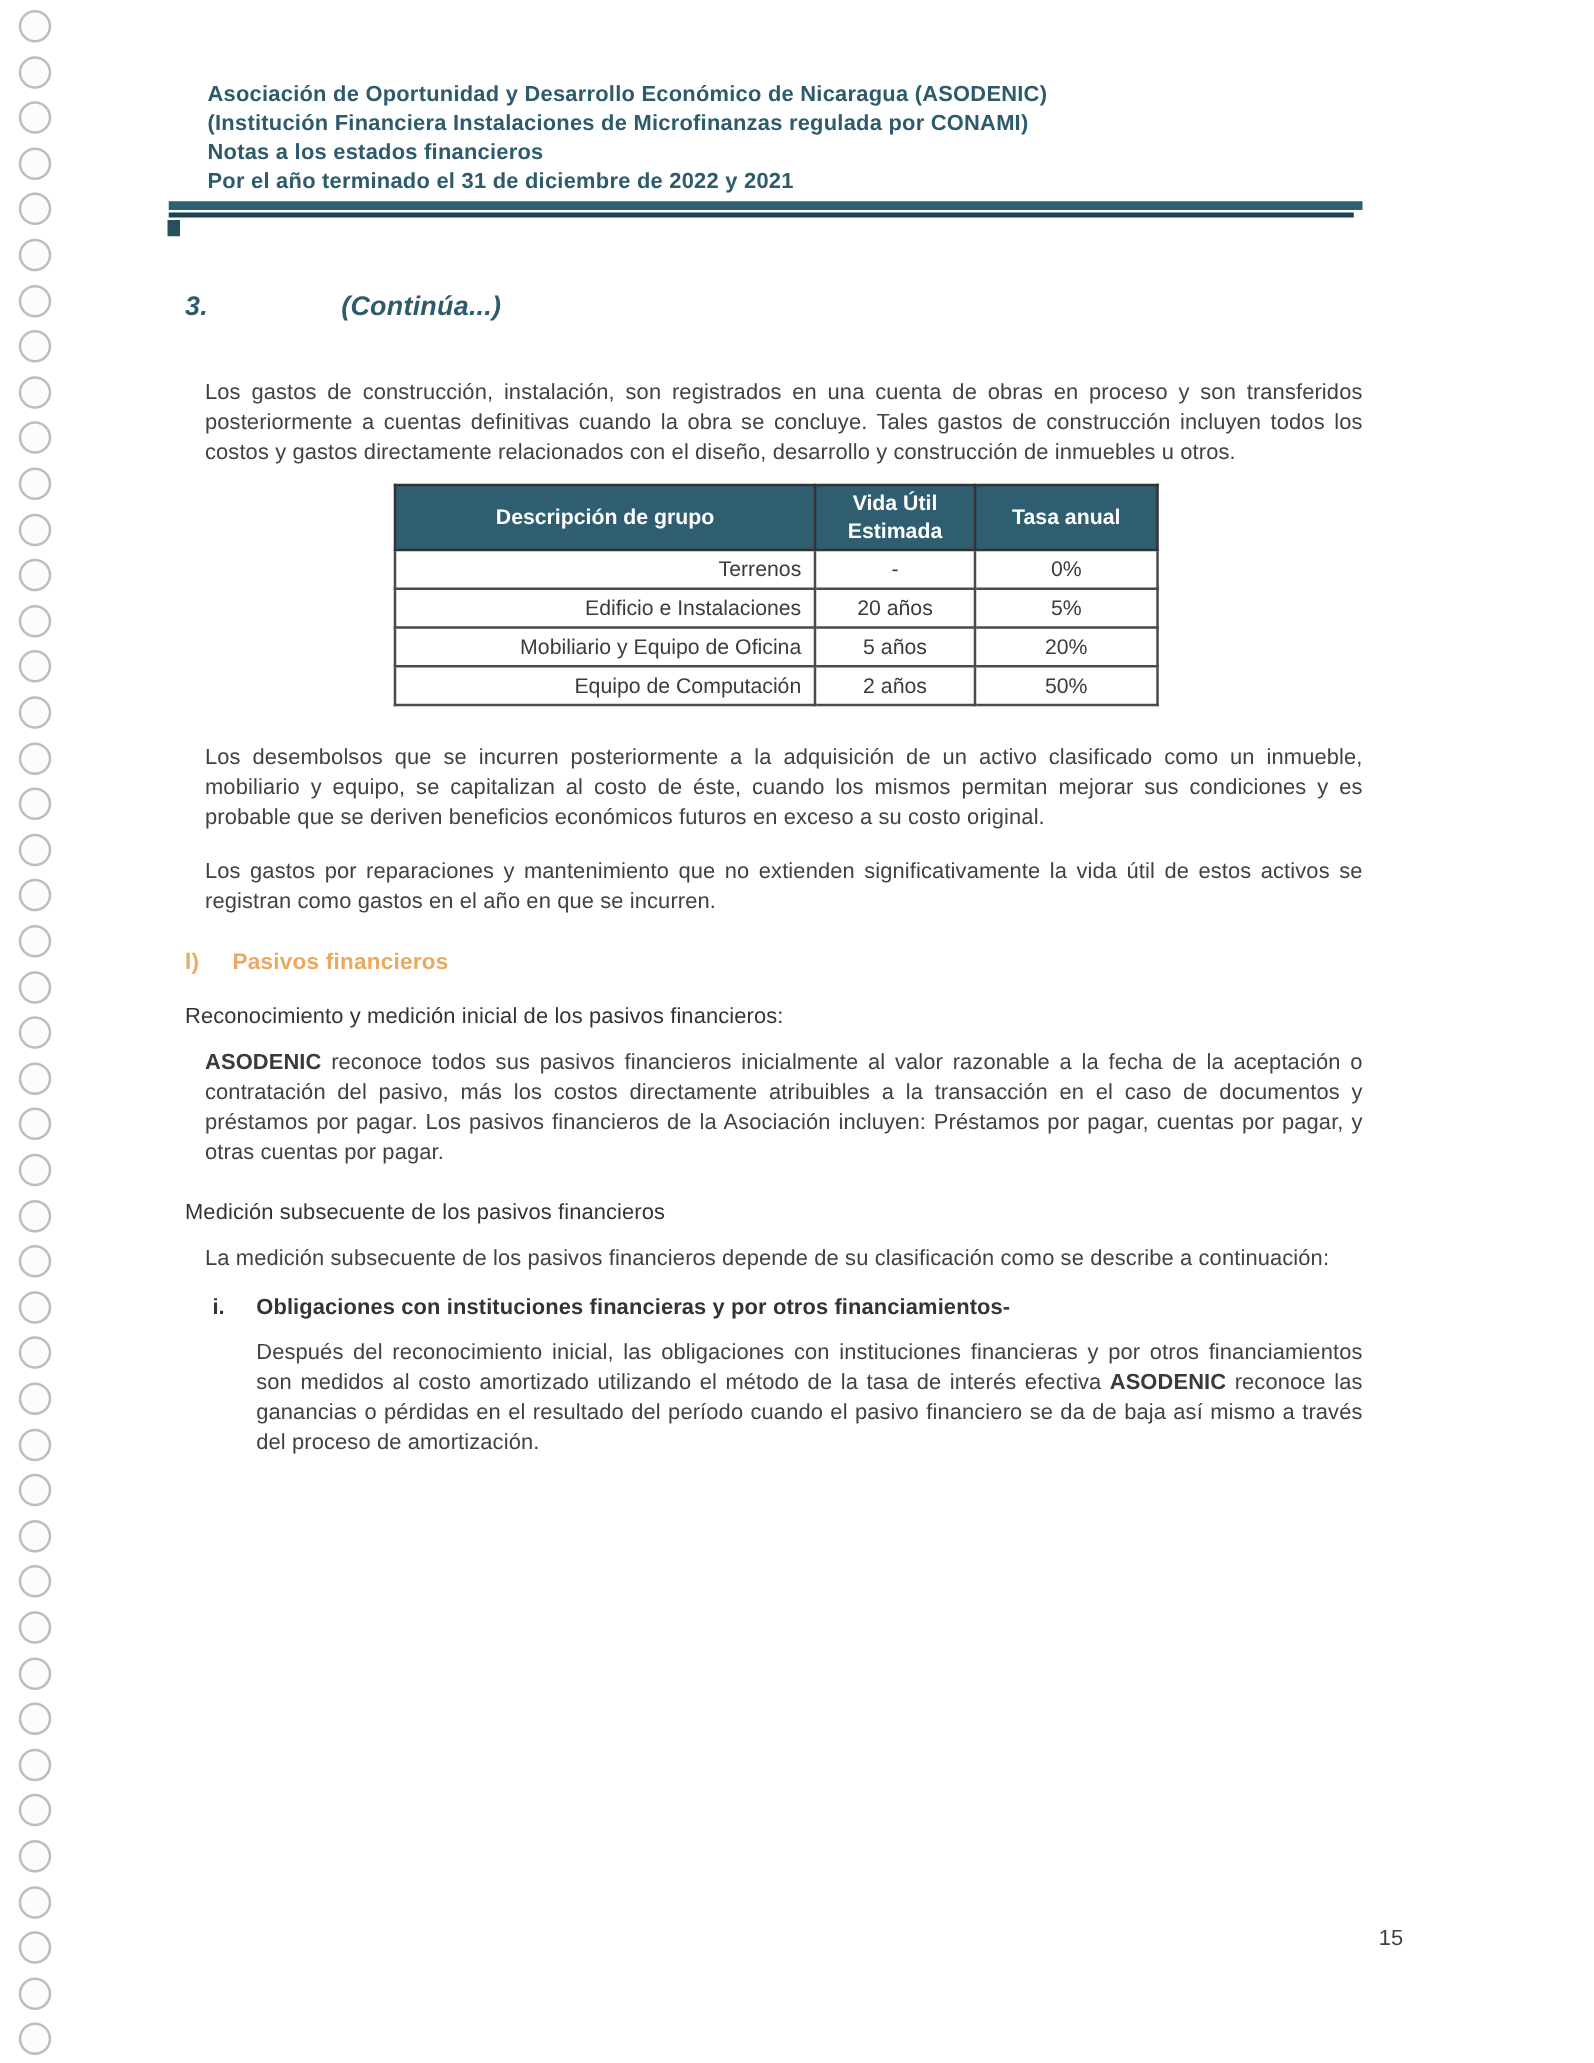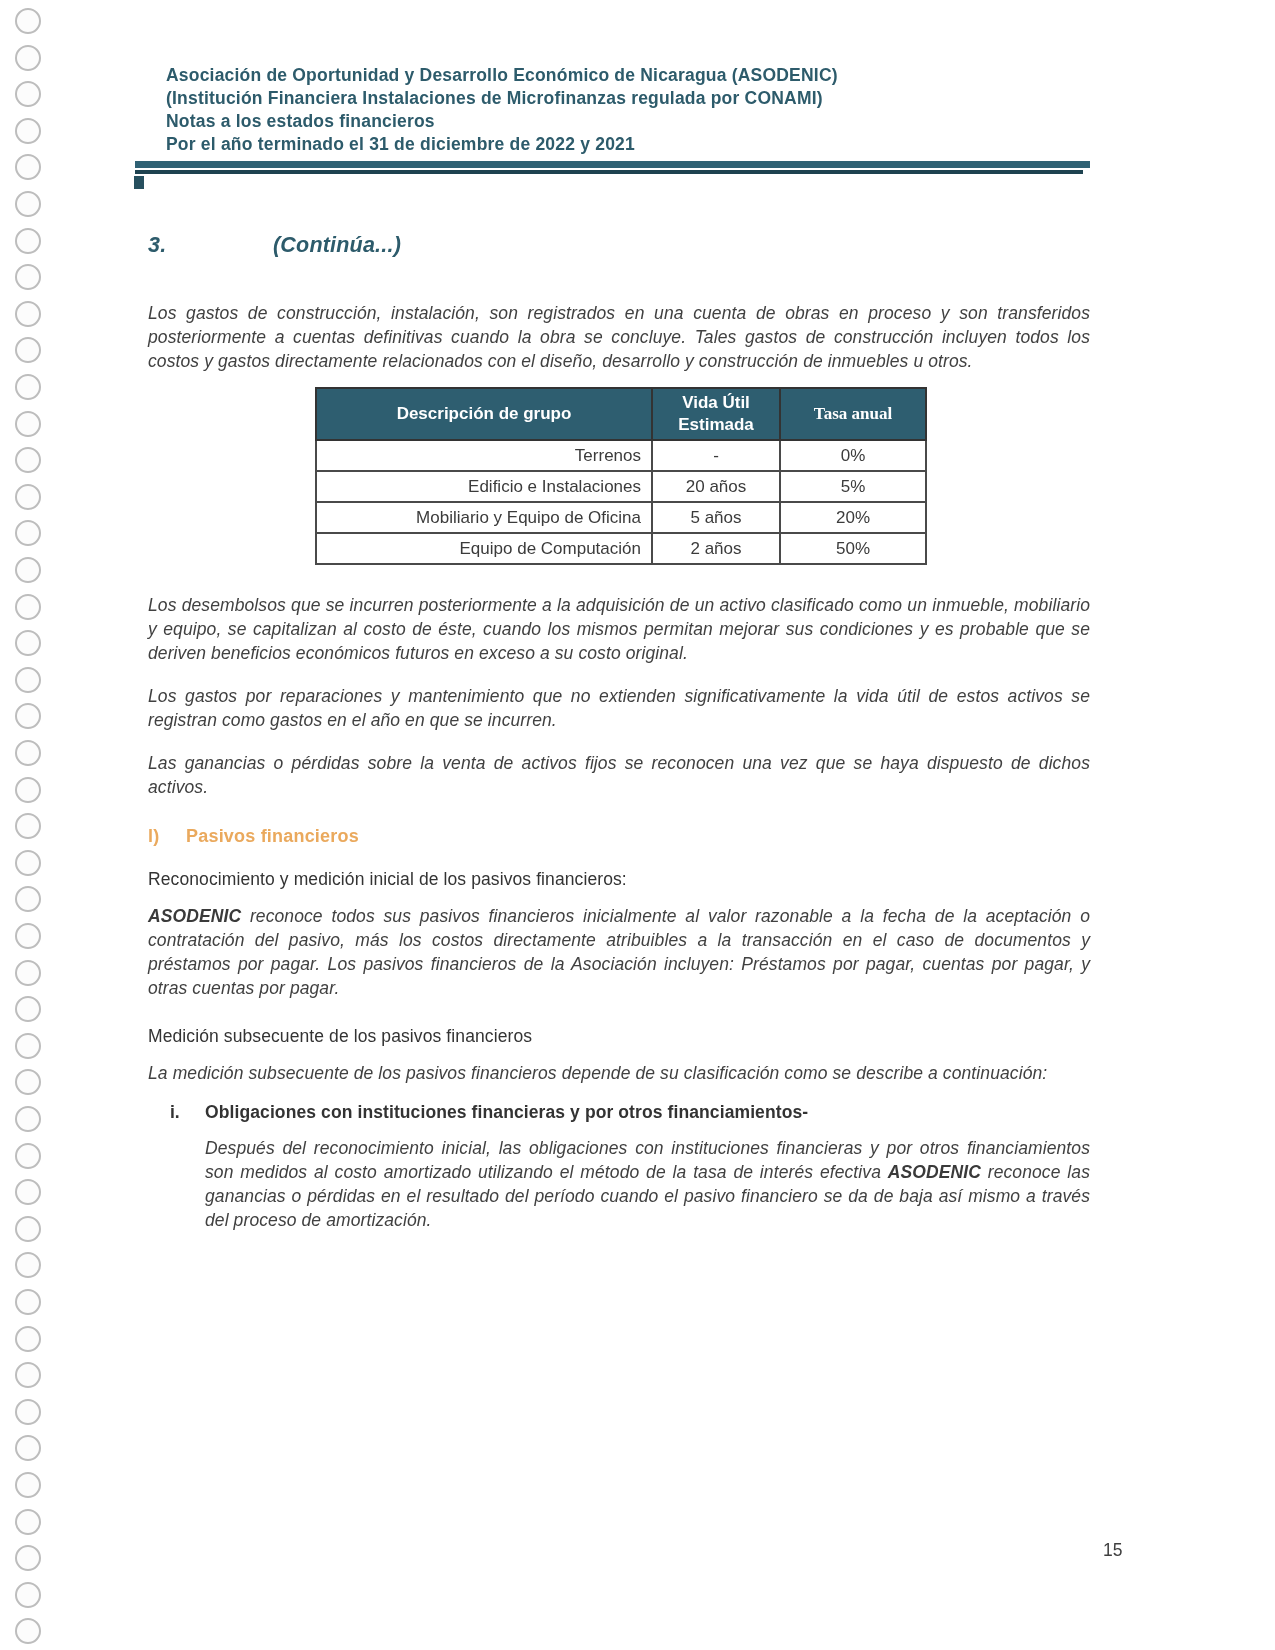--- a/index.html
+++ b/index.html
@@ -48,26 +48,25 @@
     font-style:italic;
     font-size:21.5px;
     display:flex;
     letter-spacing:0.2px;
   }
   .section-num { width:73px; flex:none; }
   .section-continua { margin-left:52px; }
 
   
   p.body-par {
-    margin:19px 0 0 0;
+    margin:19px 0 0 16px;
     font-size:17.5px;
     line-height:24px;
     text-align:justify;
     letter-spacing:0.1px;
-    font-style:italic;
   }
   p.first-par { margin-top:43px; }
   b.inline-bold { color:#3a3a3a; }
 
   
   table.dep-table {
     margin:14px 0 0 167px;
     border-collapse:collapse;
     font-size:17px;
     color:#3b3b3b;
@@ -84,21 +83,21 @@
   table.dep-table td {
     border:2px solid #4a4a4a;
     padding:2px 10px;
     height:25px;
     text-align:center;
     line-height:22px;
   }
   table.dep-table td:first-child { text-align:right; }
   .col-desc { width:318px; }
   .col-vida { width:110px; }
-  .col-tasa { width:128px;font-family:Liberation Serif, serif; }
+  .col-tasa { width:128px; }
 
   
   .orange-heading {
     margin-top:27px;
     color:#eaa95d;
     font-weight:bold;
     font-size:18px;
     display:flex;
     letter-spacing:0.2px;
   }
@@ -230,21 +229,20 @@
           <td>2 años</td>
           <td>50%</td>
         </tr>
       </tbody>
   </table>
 
   <p class="body-par" style="margin-top:28px;">Los desembolsos que se incurren posteriormente a la adquisición de un activo clasificado como un inmueble, mobiliario y equipo, se capitalizan al costo de éste, cuando los mismos permitan mejorar sus condiciones y es probable que se deriven beneficios económicos futuros en exceso a su costo original.</p>
 
   <p class="body-par">Los gastos por reparaciones y mantenimiento que no extienden significativamente la vida útil de estos activos se registran como gastos en el año en que se incurren.</p>
 
-  <p class="body-par">Las ganancias o pérdidas sobre la venta de activos fijos se reconocen una vez que se haya dispuesto de dichos activos.</p>
 
   <div class="orange-heading">
     <span class="orange-letter">l)</span>
     <span>Pasivos financieros</span>
   </div>
 
   <div class="sub-heading">Reconocimiento y medición inicial de los pasivos financieros:</div>
 
   <p class="body-par tight"><b class="inline-bold">ASODENIC</b><span> reconoce todos sus pasivos financieros inicialmente al valor razonable a la fecha de la aceptación o contratación del pasivo, más los costos directamente atribuibles a la transacción en el caso de documentos y préstamos por pagar. Los pasivos financieros de la Asociación incluyen: Préstamos por pagar, cuentas por pagar, y otras cuentas por pagar.</span></p>
 

